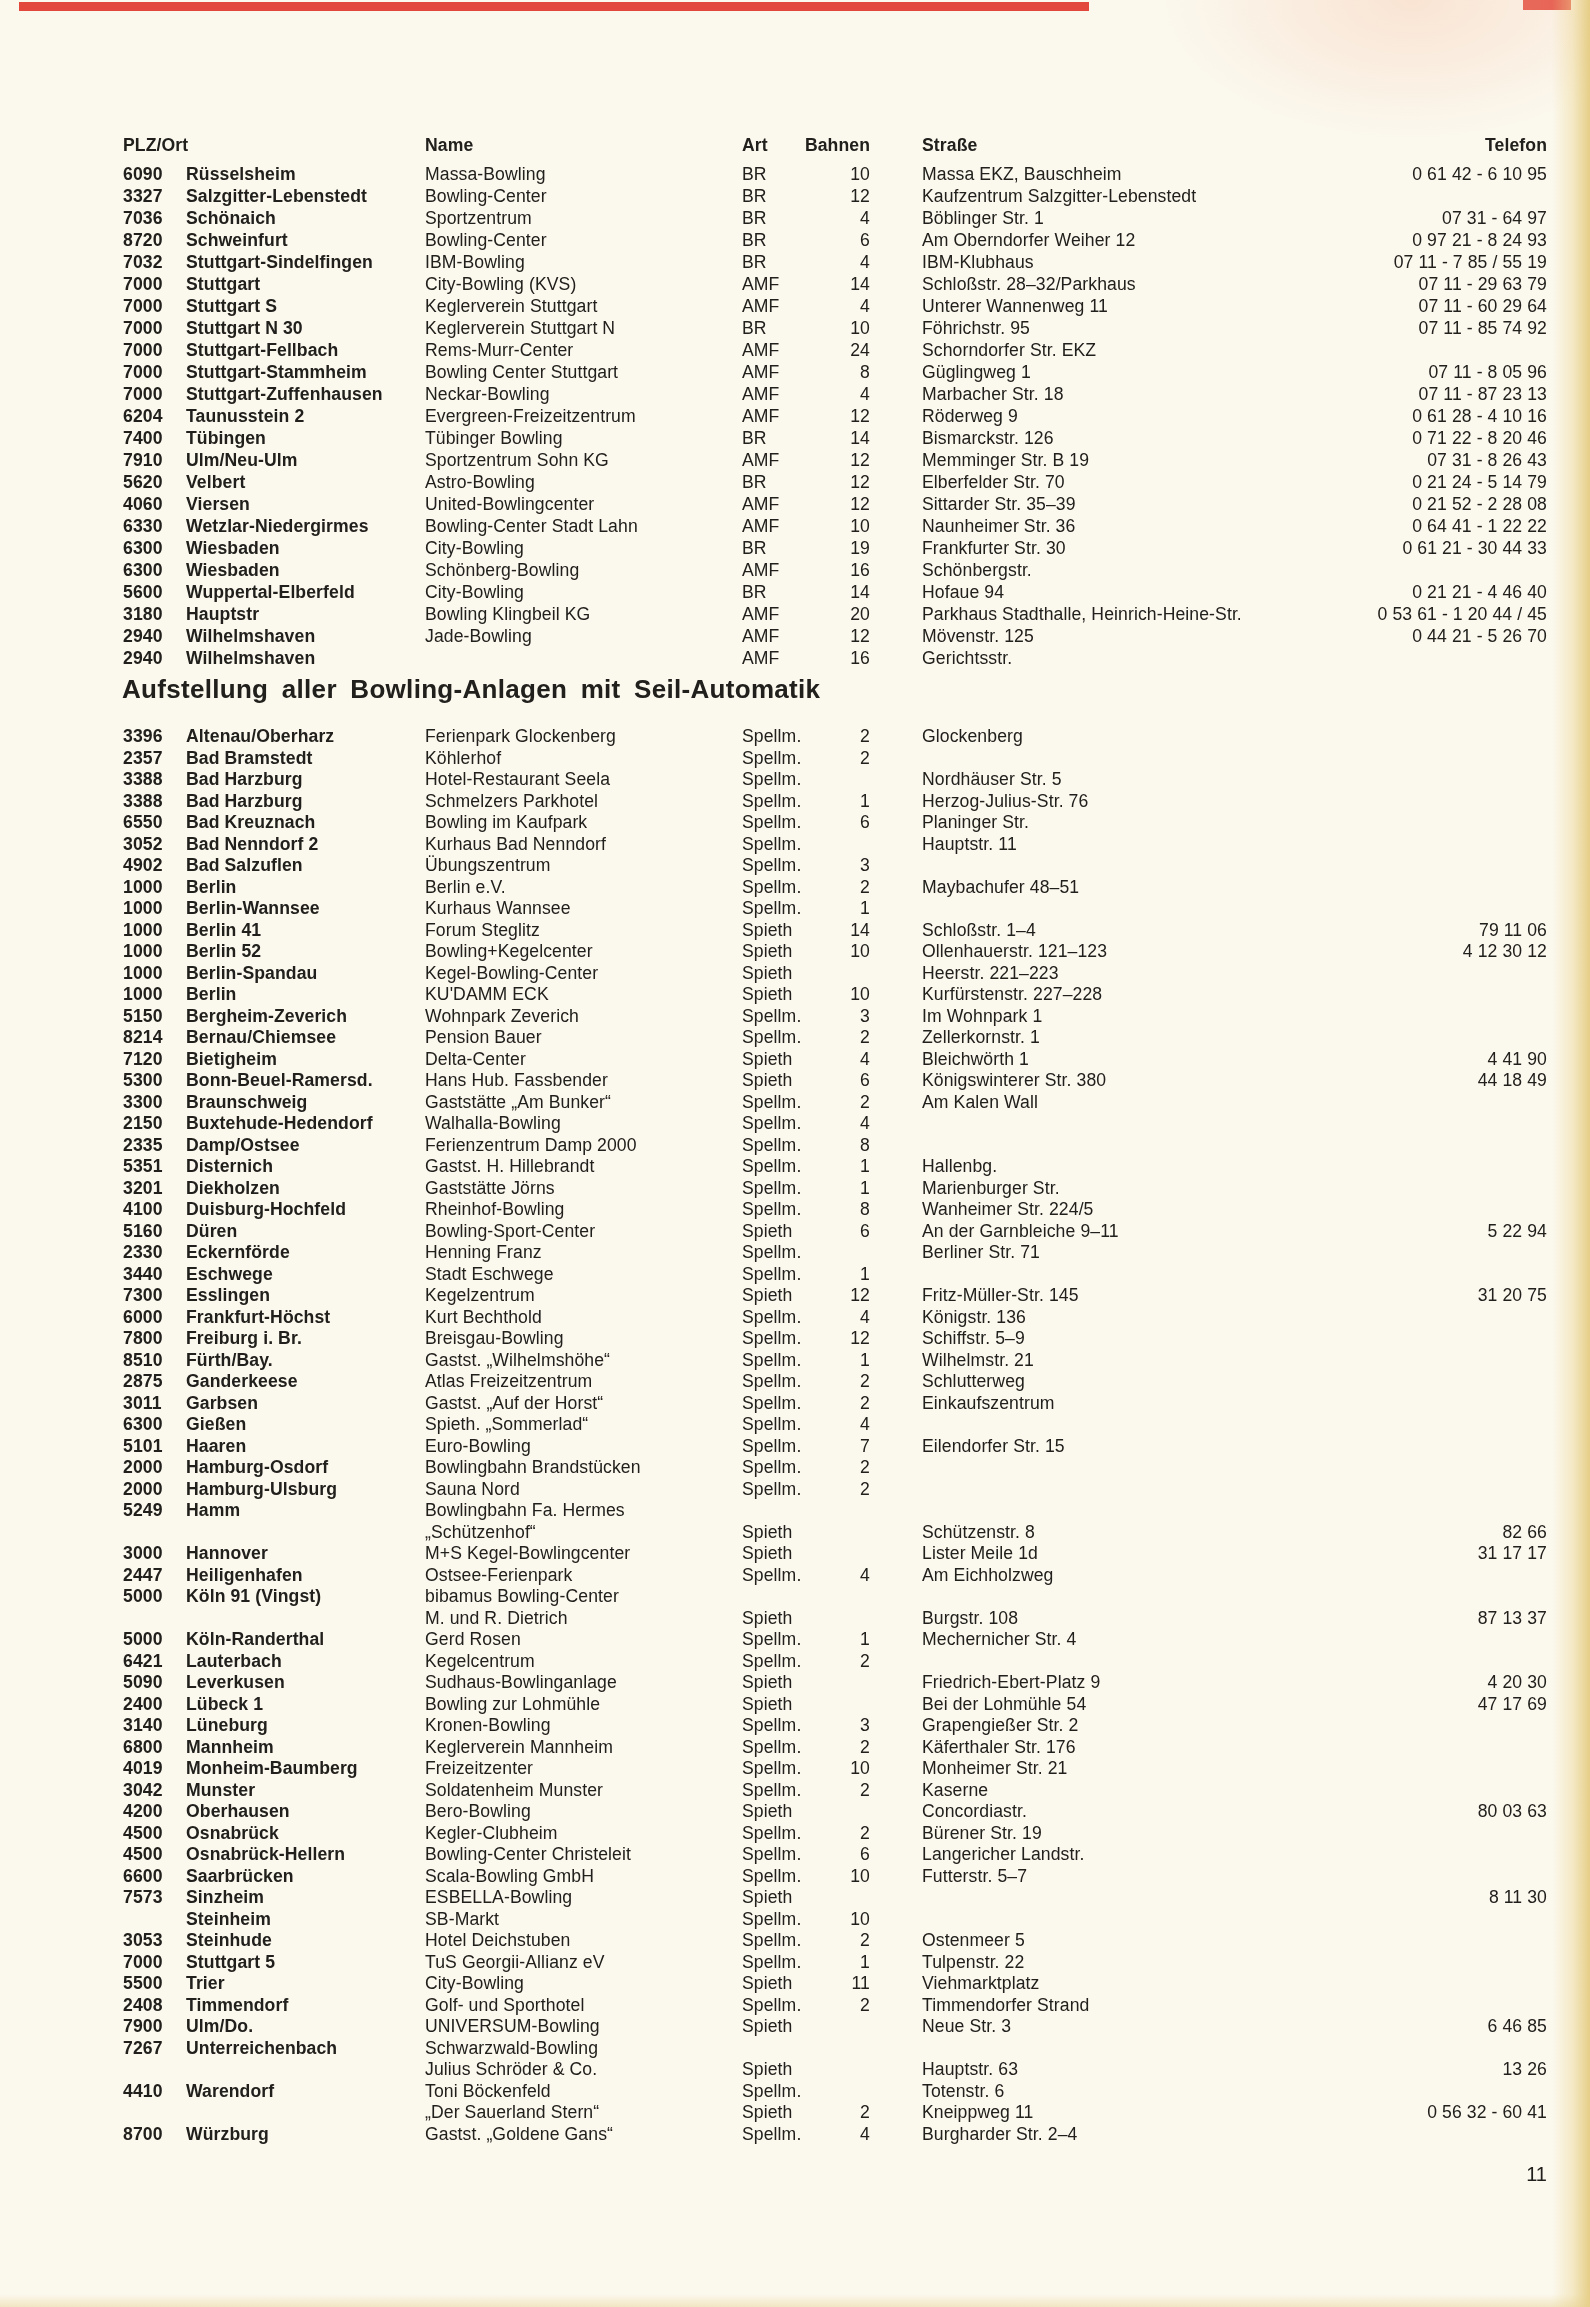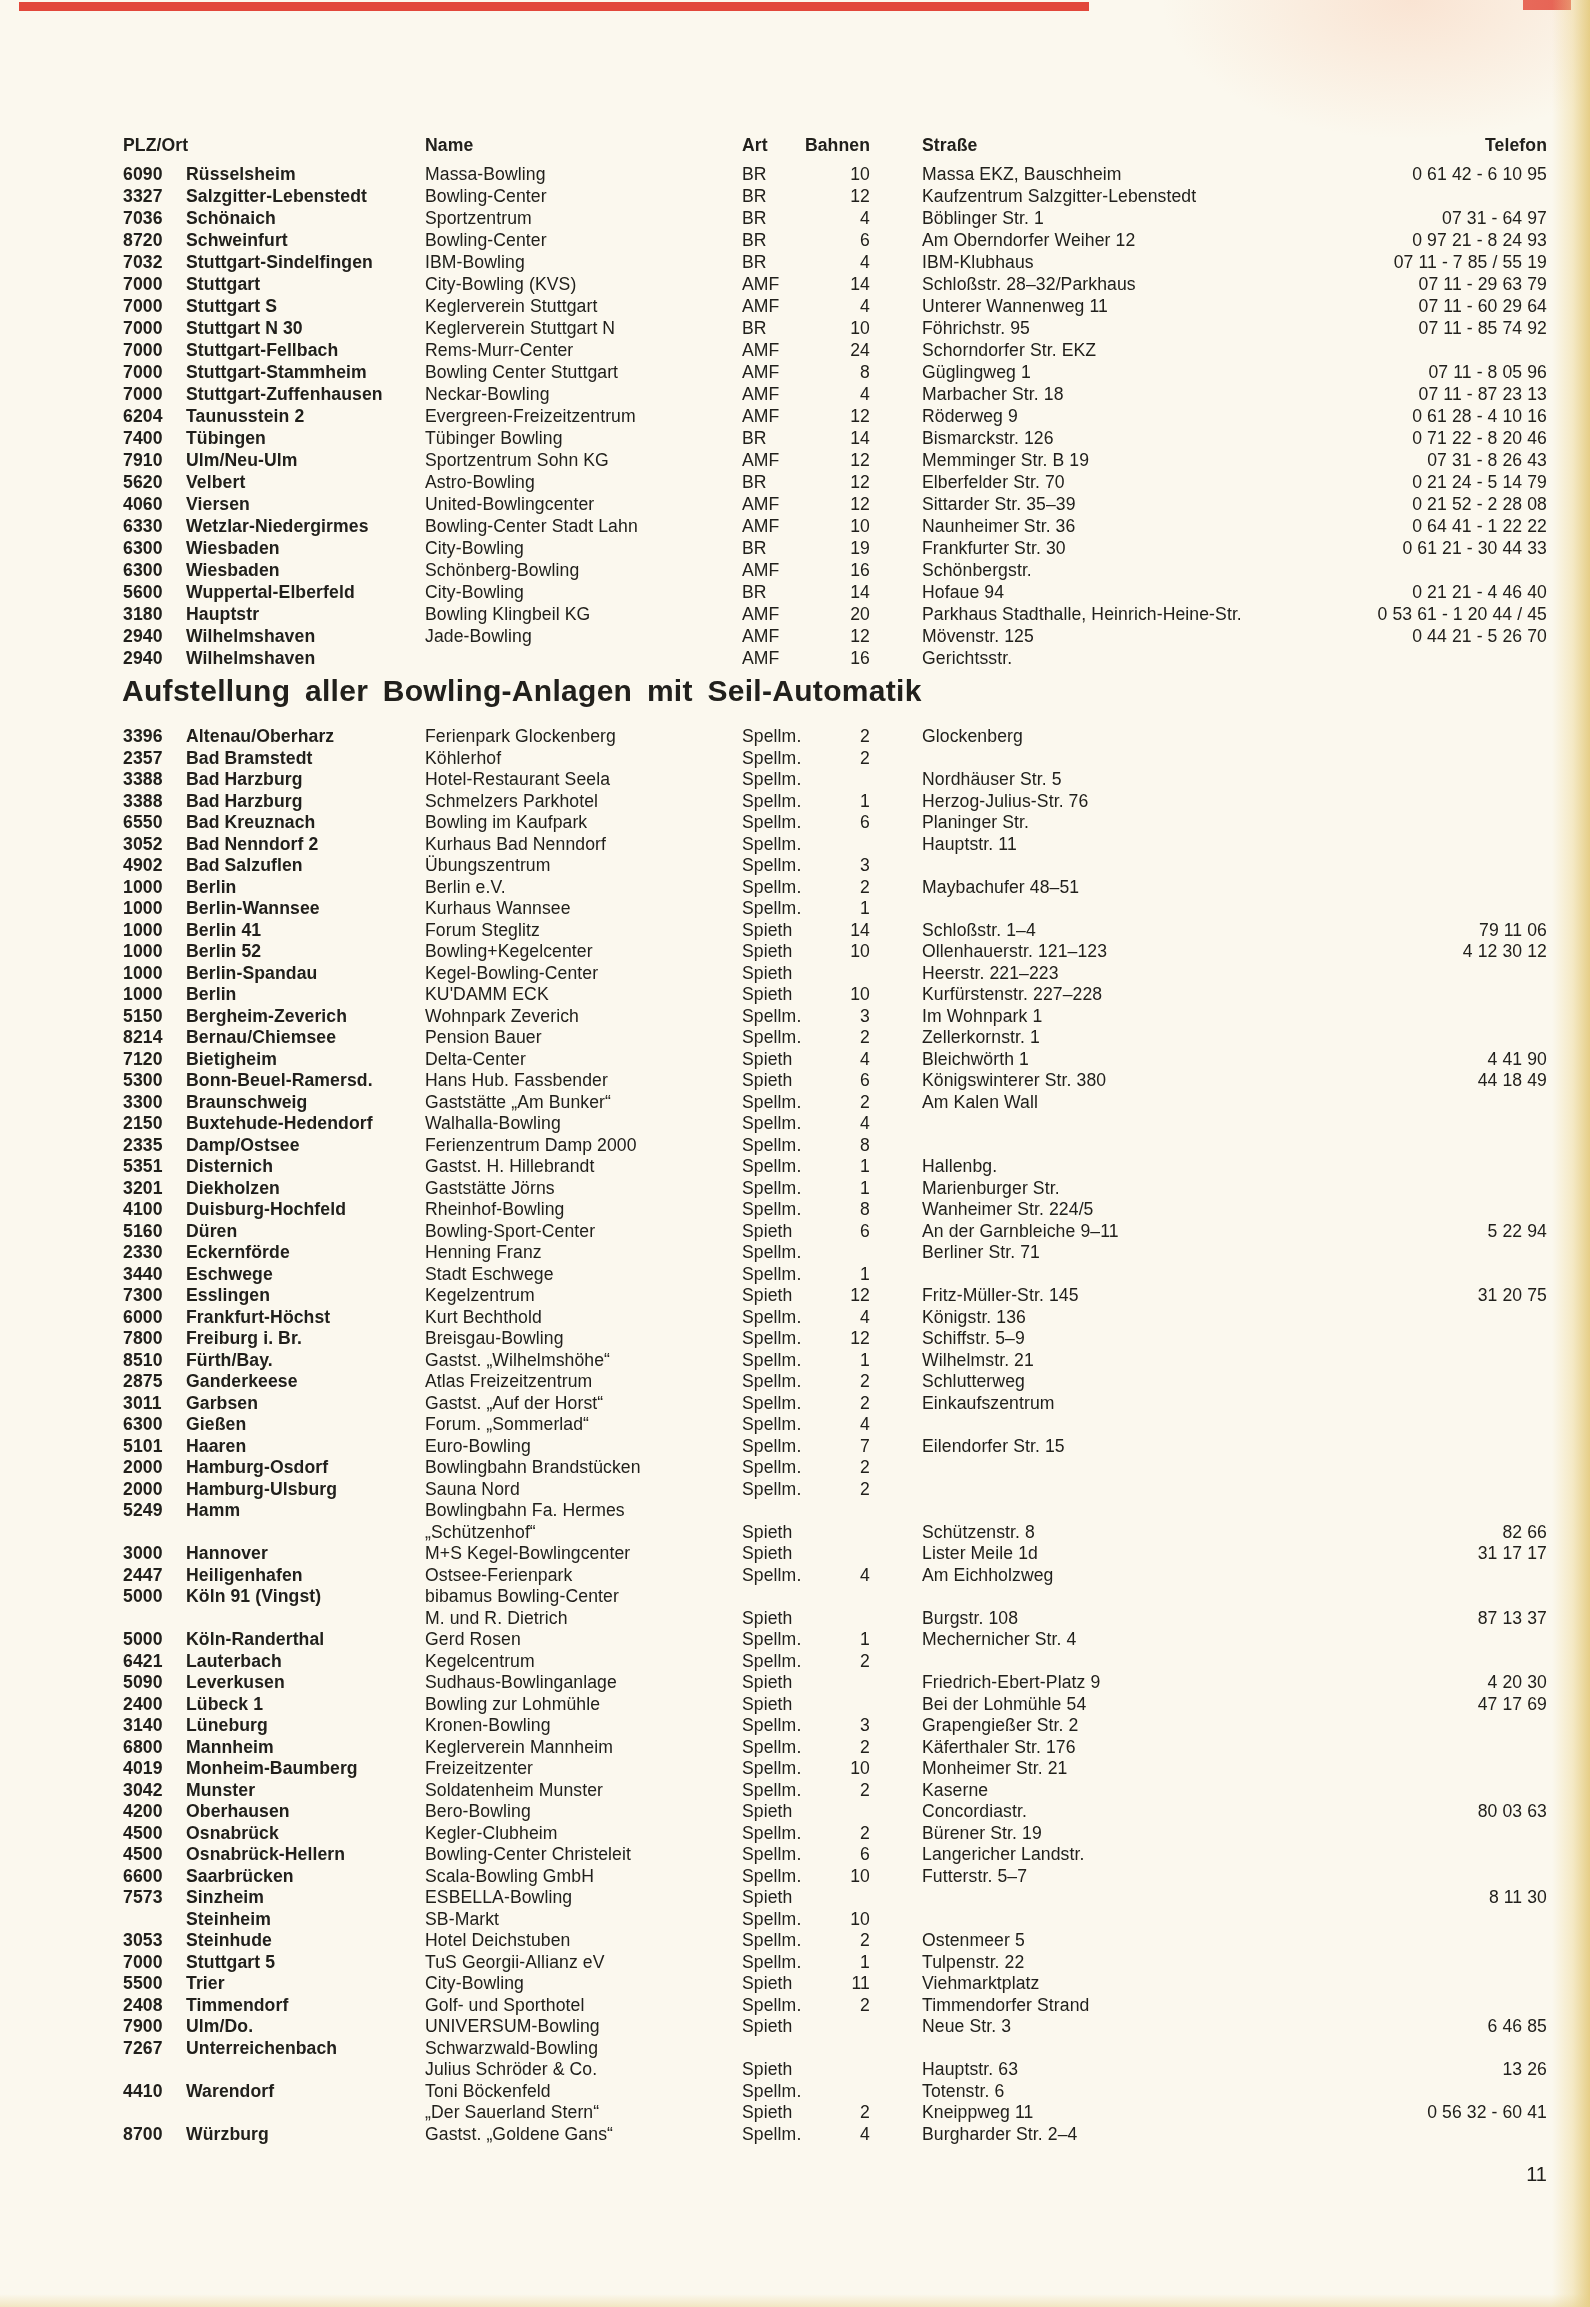--- a/index.html
+++ b/index.html
@@ -25,21 +25,21 @@
   .c-ort{left:186px;font-weight:700;}
   .c-name{left:425px;}
   .c-art{left:742px;}
   .c-bahnen{left:804px;width:66px;text-align:right;}
   .c-str{left:922px;}
   .c-tel{left:1088px;width:459px;text-align:right;}
   #t1-header{position:absolute;left:0;top:134px;width:100%;height:22.6px;}
   #t1-header .cell{font-weight:700;}
   #t1{position:absolute;left:0;top:163px;width:100%;}
   #t2{position:absolute;left:0;top:726px;width:100%;}
-  #section-title{position:absolute;left:122px;top:674px;font-size:30px;font-weight:700;
+  #section-title{position:absolute;left:122px;top:674px;font-size:26px;font-weight:700;
                  letter-spacing:0.3px;word-spacing:6px;white-space:nowrap;}
   #page-number{position:absolute;top:2163px;left:1088px;width:459px;text-align:right;font-size:20px;}
 </style>
 </head>
 <body>
 
 <div id="page">
   <div class="red-bar"></div>
   <div class="red-tick"></div>
   <div class="blush"></div>
@@ -511,21 +511,21 @@
         <span class="cell c-plz">3011</span>
         <span class="cell c-ort">Garbsen</span>
         <span class="cell c-name">Gastst. „Auf der Horst“</span>
         <span class="cell c-art">Spellm.</span>
         <span class="cell c-bahnen">2</span>
         <span class="cell c-str">Einkaufszentrum</span>
       </div>
       <div class="row" style="height: 21.5px;">
         <span class="cell c-plz">6300</span>
         <span class="cell c-ort">Gießen</span>
-        <span class="cell c-name">Forum. „Sommerlad“</span>
+        <span class="cell c-name">Spieth. „Sommerlad“</span>
         <span class="cell c-art">Spellm.</span>
         <span class="cell c-bahnen">4</span>
       </div>
       <div class="row" style="height: 21.5px;">
         <span class="cell c-plz">5101</span>
         <span class="cell c-ort">Haaren</span>
         <span class="cell c-name">Euro-Bowling</span>
         <span class="cell c-art">Spellm.</span>
         <span class="cell c-bahnen">7</span>
         <span class="cell c-str">Eilendorfer Str. 15</span>

